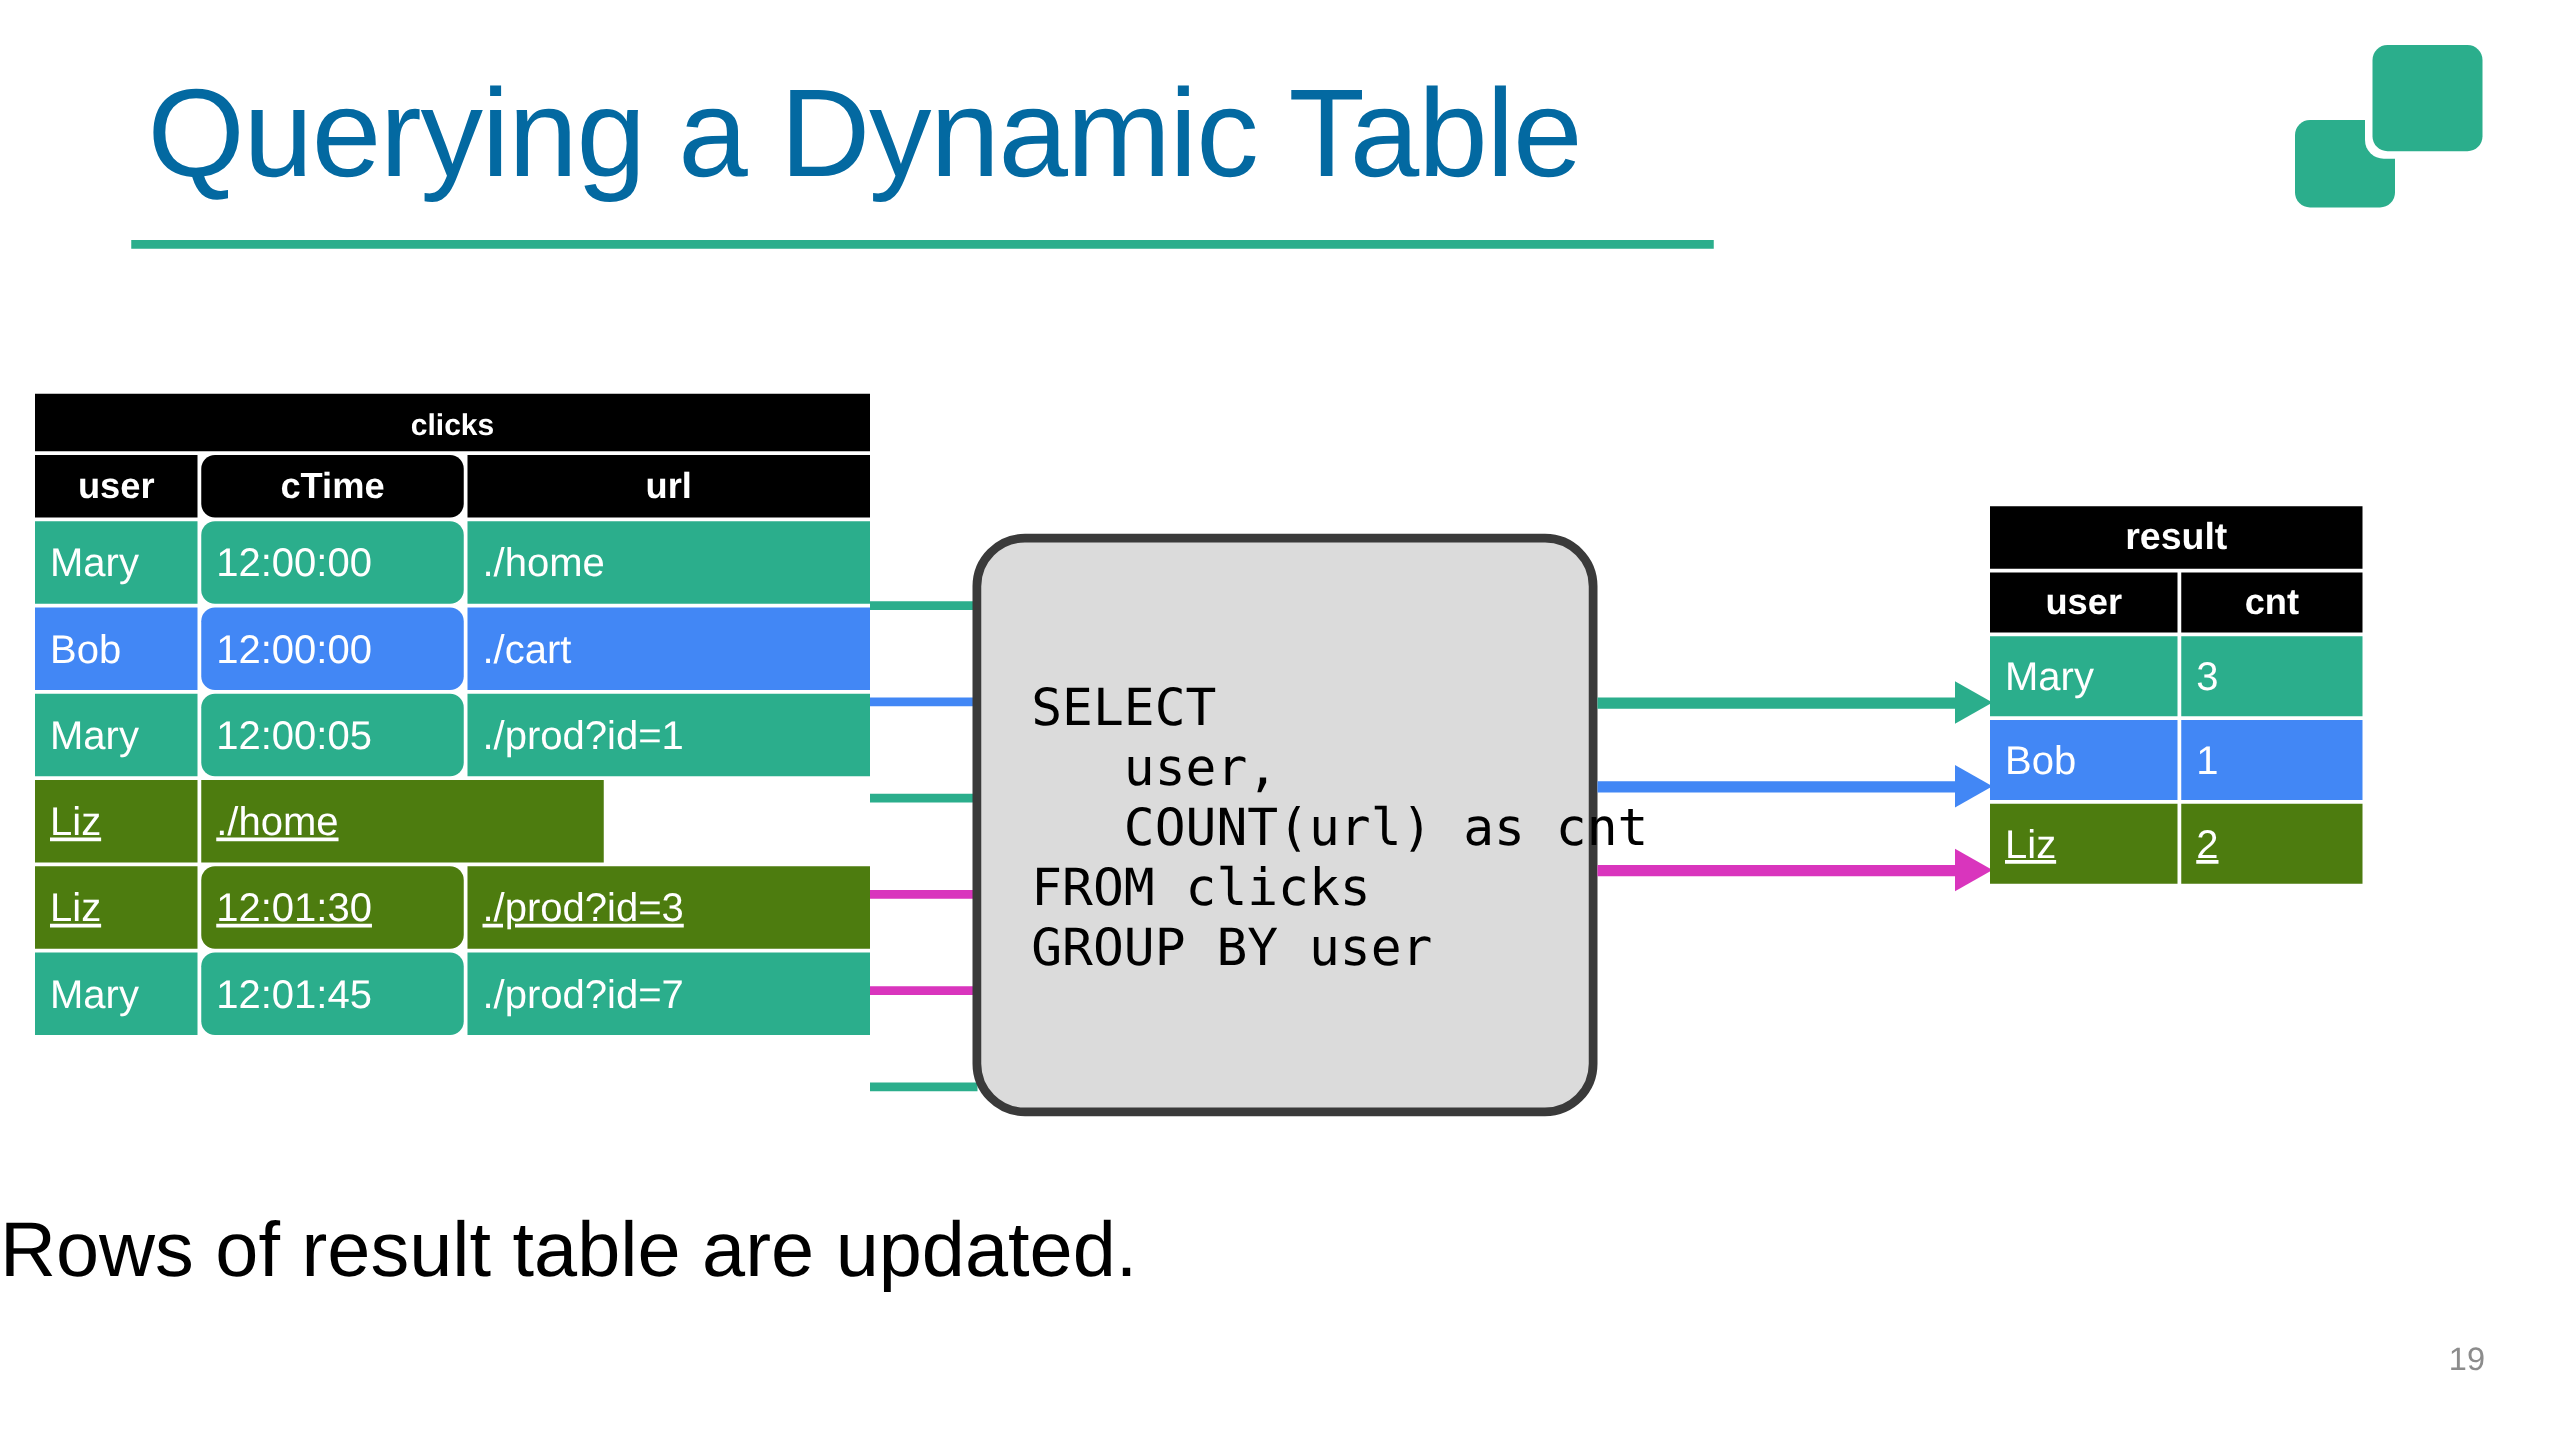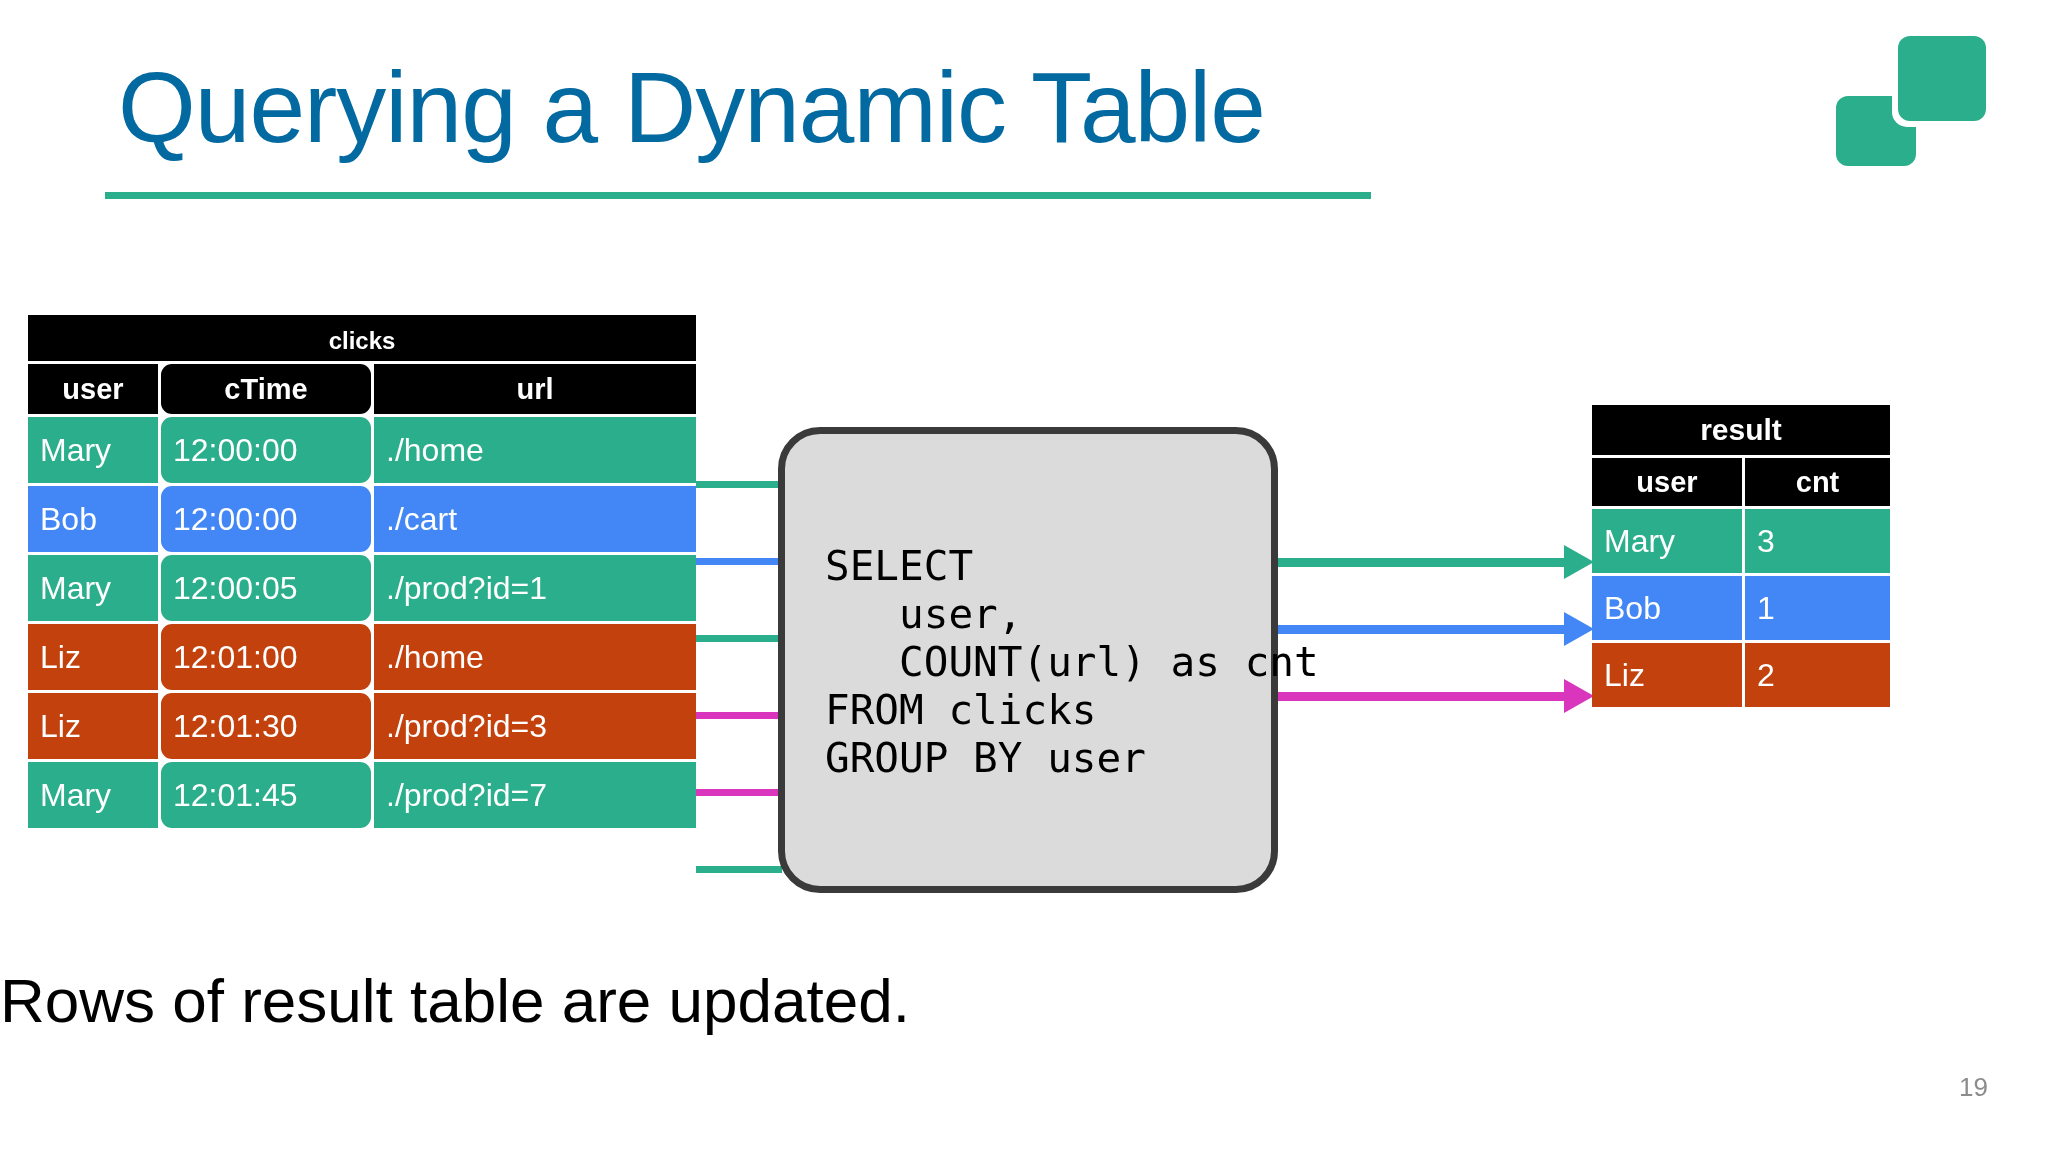--- a/index.html
+++ b/index.html
@@ -83,21 +83,21 @@
     color: #ffffff;
     font-weight: bold;
     text-align: center;
   }
   .data-cell {
     color: #ffffff;
     text-align: left;
   }
   .row-teal    { background: #2BAE8C; }
   .row-blue    { background: #4287F5; }
-  .row-magenta { background: #c2410c; }
+  .row-magenta { background: #4d7c0f; text-decoration: underline; }
 
   
   #clicks-table { left: 28px; top: 315px; width: 668px; }
   #clicks-table .tbl-title {
     height: 46px; line-height: 52px; font-size: 24px;
   }
   #clicks-table .hdr-row-wrap { display: flex; margin-top: 3px; }
   #clicks-table .hdr-cell {
     height: 50px; line-height: 50px; font-size: 29px;
   }
@@ -218,21 +218,20 @@
       <div class="data-cell c-ctime row-blue">12:00:00</div>
       <div class="data-cell c-url row-blue">./cart</div>
     </div>
     <div class="body-row">
       <div class="data-cell c-user row-teal">Mary</div>
       <div class="data-cell c-ctime row-teal">12:00:05</div>
       <div class="data-cell c-url row-teal">./prod?id=1</div>
     </div>
     <div class="body-row">
       <div class="data-cell c-user row-magenta">Liz</div>
-      <div class="data-cell c-ctime row-magenta">12:01:00</div>
       <div class="data-cell c-url row-magenta">./home</div>
     </div>
     <div class="body-row">
       <div class="data-cell c-user row-magenta">Liz</div>
       <div class="data-cell c-ctime row-magenta">12:01:30</div>
       <div class="data-cell c-url row-magenta">./prod?id=3</div>
     </div>
     <div class="body-row">
       <div class="data-cell c-user row-teal">Mary</div>
       <div class="data-cell c-ctime row-teal">12:01:45</div>

